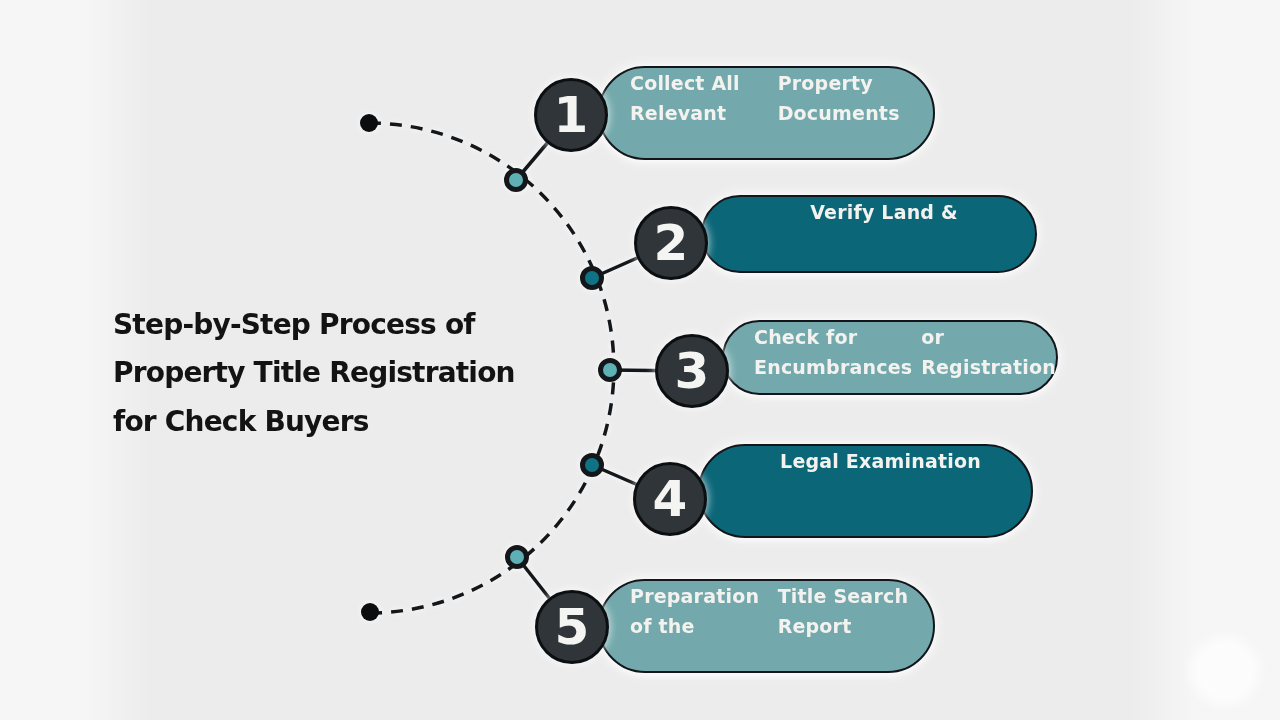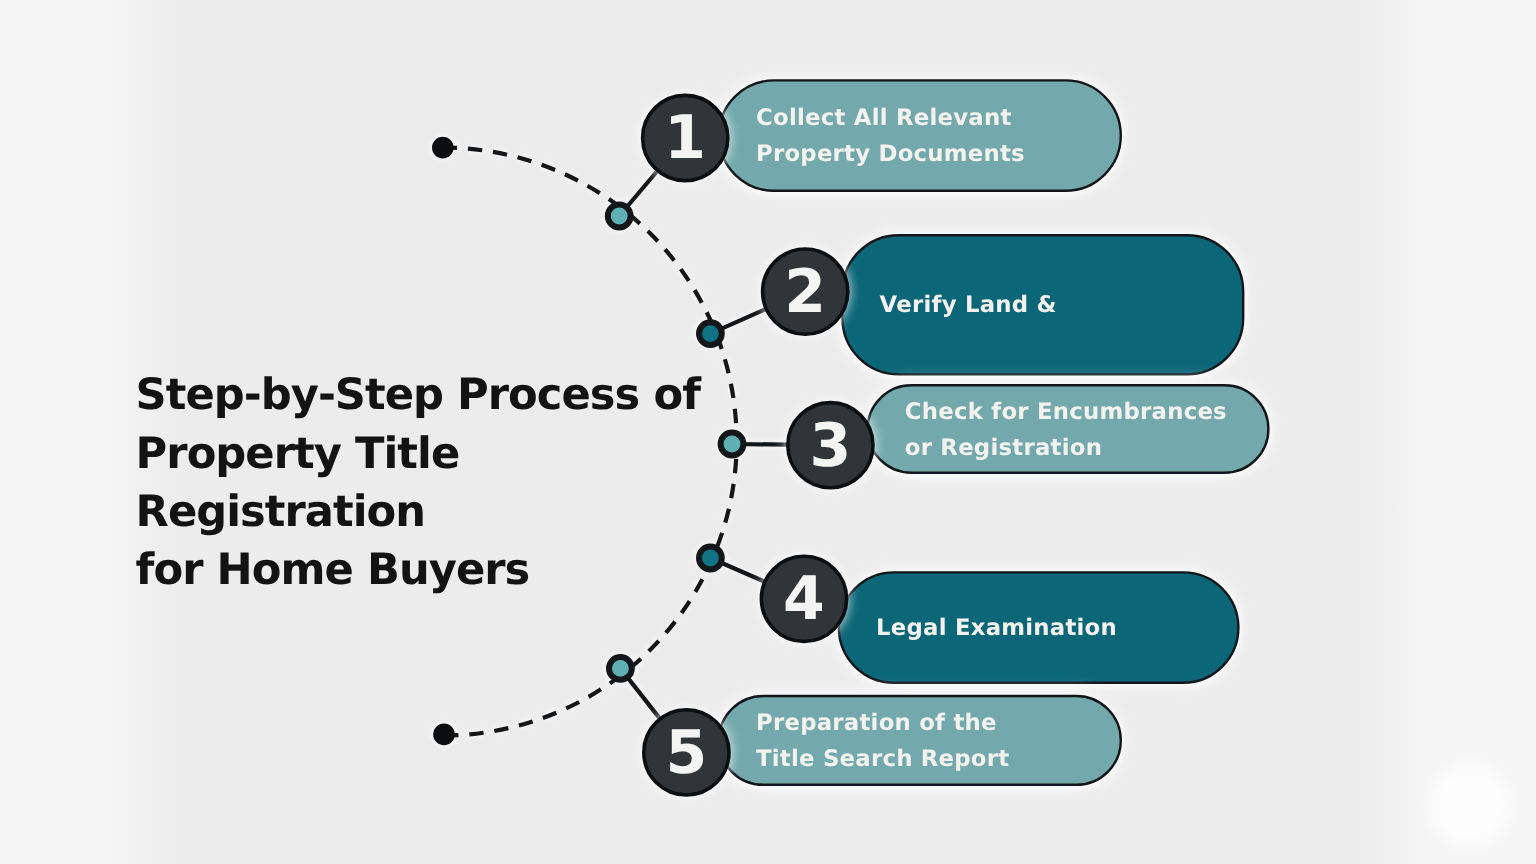--- a/index.html
+++ b/index.html
@@ -24,30 +24,30 @@
   .link{stroke:var(--line,#14171a);stroke-width:3.5;}
   .node{stroke:var(--line,#14171a);stroke-width:5;}
   .node.light{fill:var(--node_light,#5fb0b5);}
   .node.dark{fill:var(--node_dark,#0f7285);}
   .end-dot{fill:var(--end_dot,#0b0d0e);}
 
   
   .title{
     position:absolute;left:113px;top:282px;width:500px;z-index:2;
     color:var(--title_text,#131314);
-    font-size:36px;font-weight:800;line-height:48.5px;letter-spacing:-.8px;
+    font-size:28px;font-weight:800;line-height:48.5px;letter-spacing:-.8px;
   }
   .title span{display:block;}
 
   
   .pill{
     position:absolute;z-index:2;box-sizing:border-box;
     border:2.5px solid var(--pill_border,#12161a);
     border-radius:48px;
-    display:flex;flex-direction:column;justify-content:center;
+    display:flex;flex-direction:row;justify-content:center;
     padding-left:30px;
     color:var(--pill_text,#f3f2ef);
     font-size:19px;font-weight:700;line-height:30px;letter-spacing:.2px;
     box-shadow:0 0 14px rgba(255,255,255,.95), 0 2px 6px rgba(255,255,255,.6);
   }
   .pill.light{background:var(--pill_light,#73a9ac);}
   .pill.dark{background:var(--pill_dark,#0b6678);}
   .pill span{display:block;}
 
   .badge{
@@ -56,27 +56,27 @@
     border:3px solid var(--badge_border,#0c0f11);
     background:var(--badge_fill,#2f3538);
     color:var(--badge_text,#f4f4f2);
     display:flex;align-items:center;justify-content:center;
     font-size:50px;font-weight:800;
     box-shadow:0 0 10px rgba(255,255,255,.85);
   }
 
   .s1 .pill{left:598px;top:66px;width:337px;height:94px;}
   .s1 .badge{left:534px;top:78px;}
-  .s2 .pill{left:701px;top:195px;width:336px;height:118px;}
+  .s2 .pill{left:701px;top:195px;width:336px;height:78px;}
   .s2 .badge{left:634px;top:206px;}
   .s3 .pill{left:722px;top:320px;width:336px;height:75px;}
   .s3 .badge{left:655px;top:334px;}
-  .s4 .pill{left:698px;top:476px;width:335px;height:94px;}
+  .s4 .pill{left:698px;top:444px;width:335px;height:94px;}
   .s4 .badge{left:633px;top:462px;}
-  .s5 .pill{left:598px;top:579px;width:337px;height:76px;}
+  .s5 .pill{left:598px;top:579px;width:337px;height:94px;}
   .s5 .badge{left:535px;top:590px;}
 </style>
 </head>
 <body>
 
 <div class="canvas">
 
   <svg class="connectors" width="1280" height="720" viewBox="0 0 1280 720">
     <path class="arc" d="M 369 123 A 245 245 0 0 1 369 613"></path>
 
@@ -92,21 +92,21 @@
     <circle class="node light" cx="516" cy="180" r="9.5"></circle>
     <circle class="node dark" cx="592" cy="278" r="9.5"></circle>
     <circle class="node light" cx="610" cy="370" r="9.5"></circle>
     <circle class="node dark" cx="592" cy="465" r="9.5"></circle>
     <circle class="node light" cx="517" cy="557" r="9.5"></circle>
   </svg>
 
   <h1 class="title">
     <span>Step-by-Step Process of</span>
     <span>Property Title Registration</span>
-    <span>for Home Buyers</span>
+    <span>for Check Buyers</span>
   </h1>
 
   <div class="step s1">
     <div class="pill light">
       <span>Collect All Relevant</span>
       <span>Property Documents</span>
     </div>
     <div class="badge">
       <span>1</span>
     </div>

